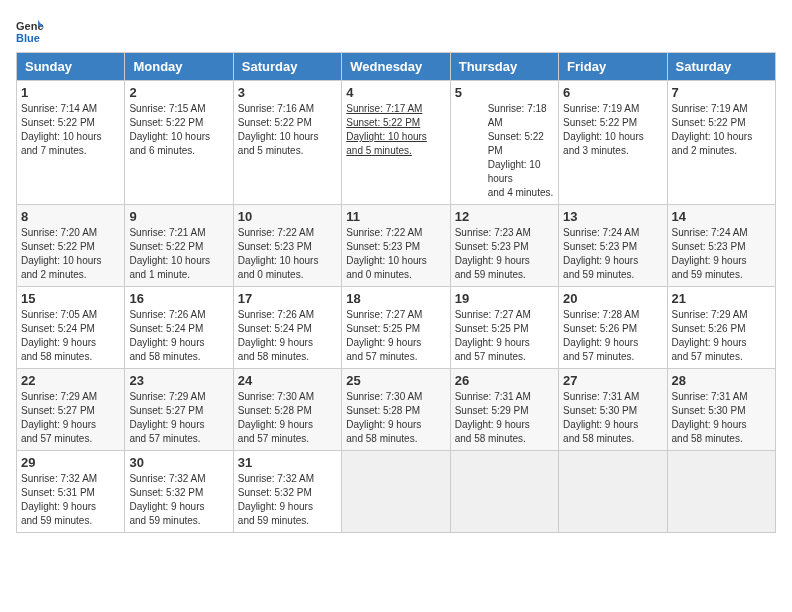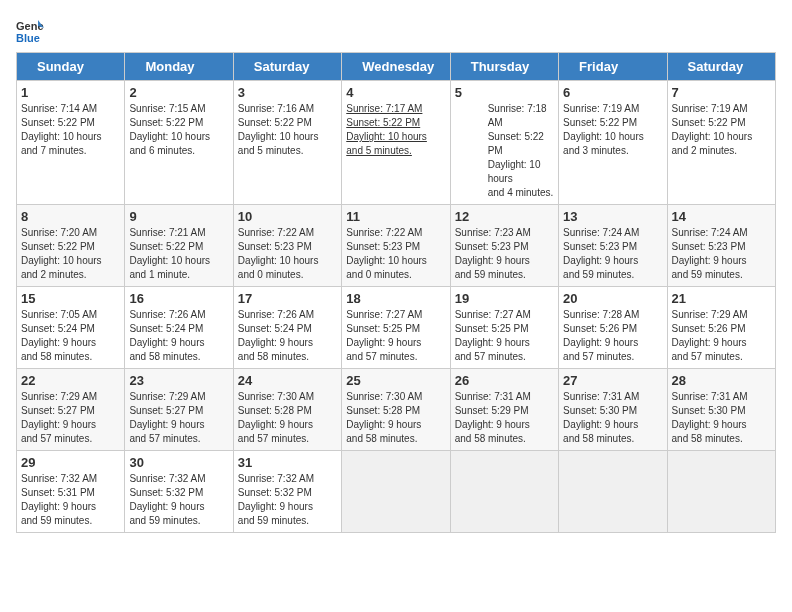--- a/index.html
+++ b/index.html
@@ -47,21 +47,21 @@
     table {
       width: 100%;
       border-collapse: collapse;
       table-layout: fixed;
     }
     th {
       background-color: #3a7fc1;
       color: #fff;
       font-size: 13px;
       font-weight: bold;
-      padding: 6px 20px;
+      padding: 6px 8px;
       text-align: left;
       border: 1px solid #ccc;
     }
     td {
       border: 1px solid #ccc;
       vertical-align: top;
       padding: 4px;
       font-size: 10px;
       color: #333;
       height: 80px;

